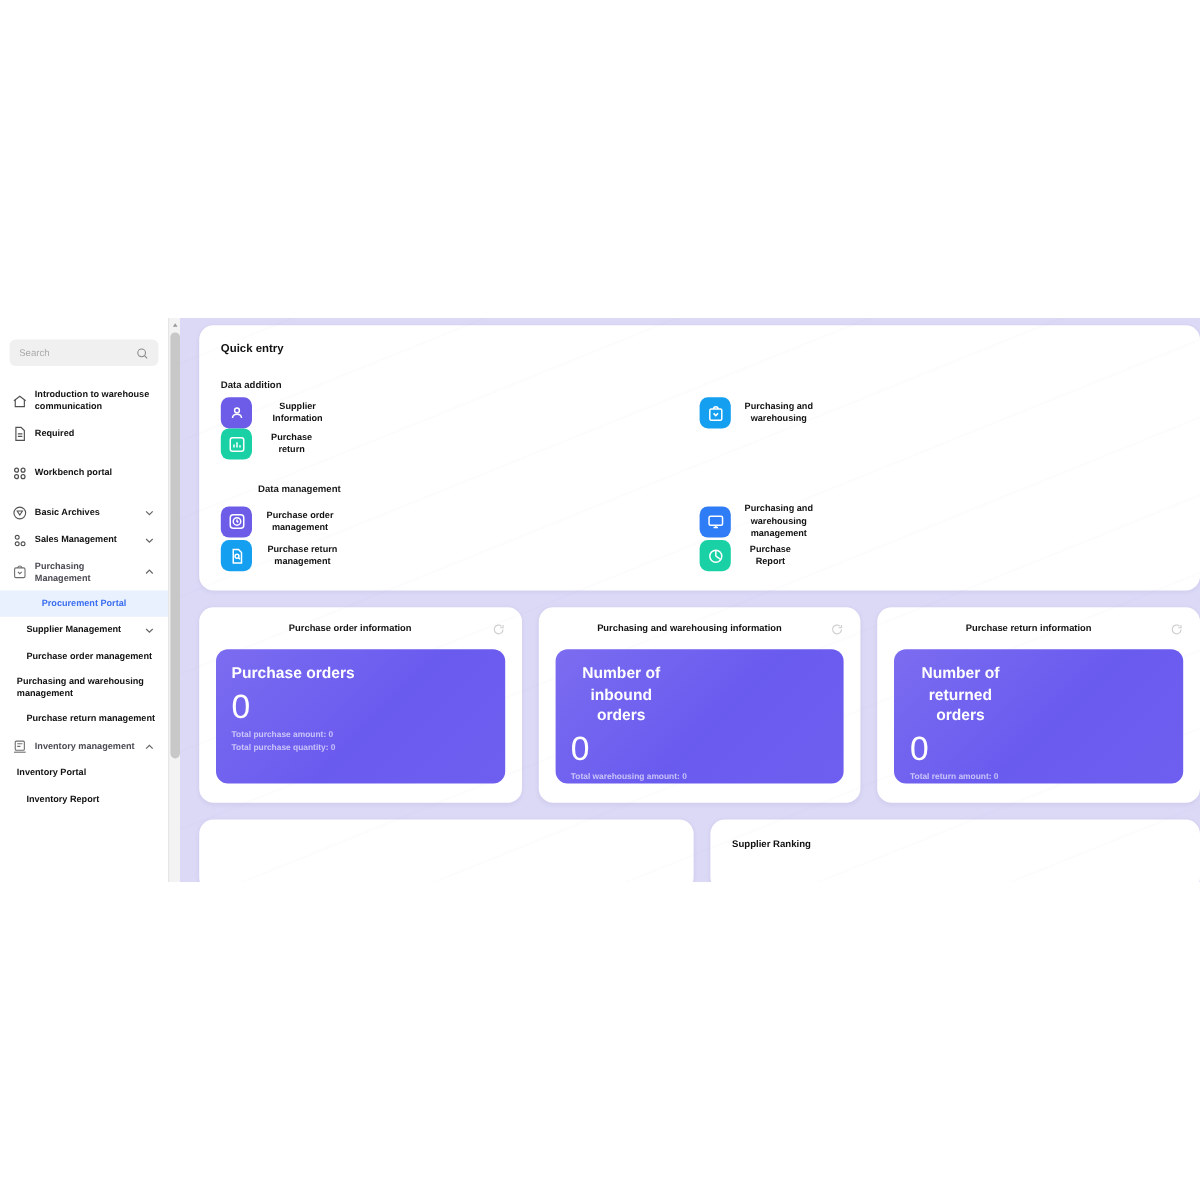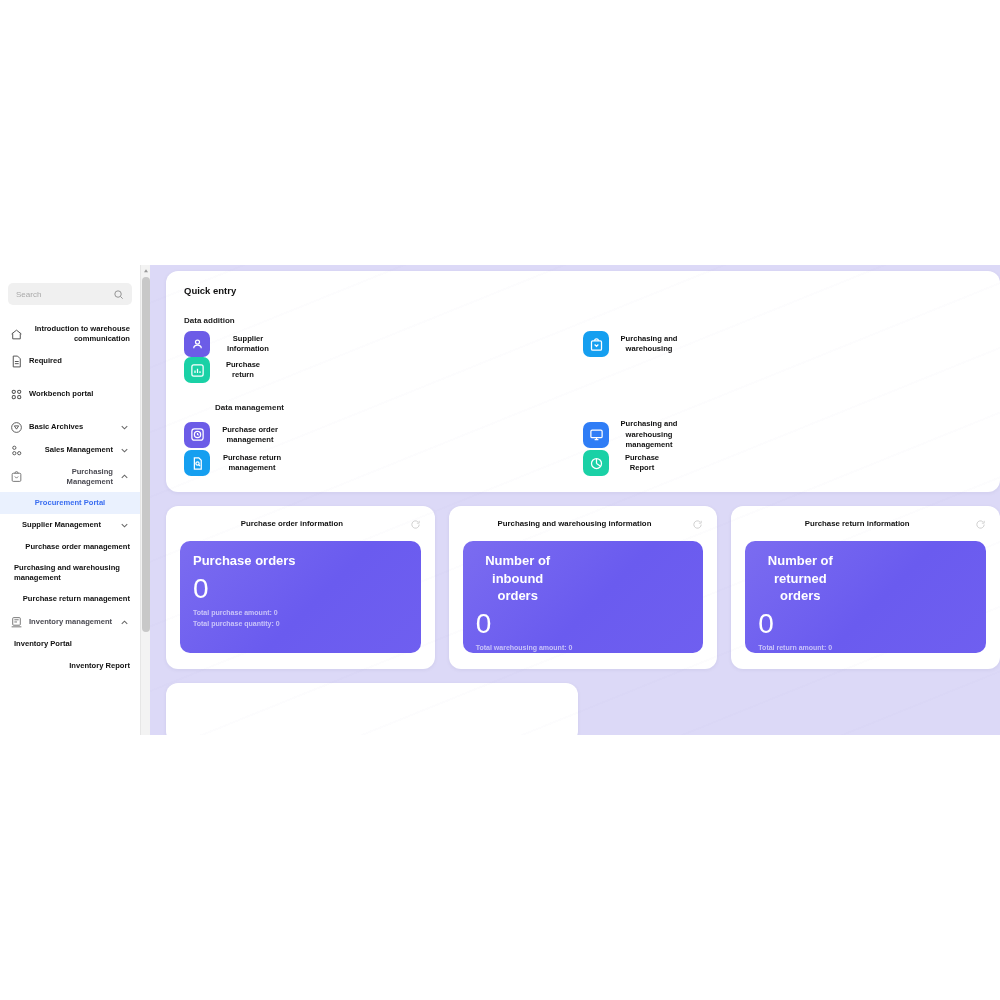--- a/index.html
+++ b/index.html
@@ -53,21 +53,21 @@
     min-height: 22px;
     cursor: pointer;
   }
   .nav-item .ico { width: 13px; height: 13px; flex: 0 0 13px; opacity: .85; }
   .nav-item .lbl {
     font-size: 7.6px;
     line-height: 1.35;
     color: #111;
     font-weight: 700;
     flex: 1;
-    text-align: right;
+    text-align: left;
   }
   .nav-item.group > .lbl { color: #4a4a52; font-weight: 600; }
   .nav-item .chev { width: 11px; height: 11px; flex: 0 0 11px; opacity: .75; }
   .nav-item.sub { padding-left: 22px; }
   .nav-item.sub .lbl { font-size: 7.6px; font-weight: 700; }
   .nav-item.active { background: #eaf1fe; }
   .nav-item.active .lbl { color: #3a6df0; font-weight: 600; text-align: center; }
   .nav-spacer { height: 10px; }
 
   
@@ -453,16 +453,19 @@
           <div class="sub">Total return amount: 0</div>
           <div class="sub" style="margin-top:0">Total return quantity: 0</div>
         </div>
       </div>
     </section>
 
     <section class="bot-row">
       <div class="card bot-card left">
         <div class="t">Purchase Amount Analysis</div>
       </div>
+      <div class="card bot-card right">
+        <div class="t">Supplier Ranking</div>
+      </div>
     </section>
 
   </main>
 </div>
 
 </body></html>

